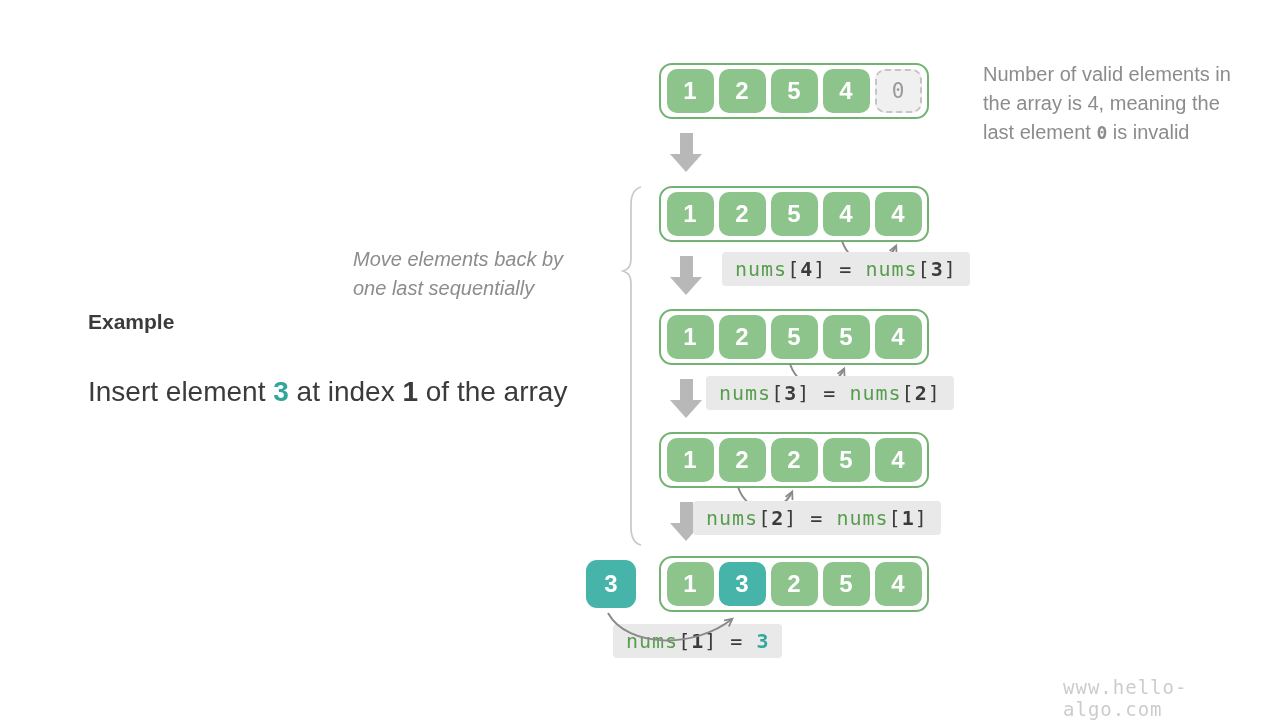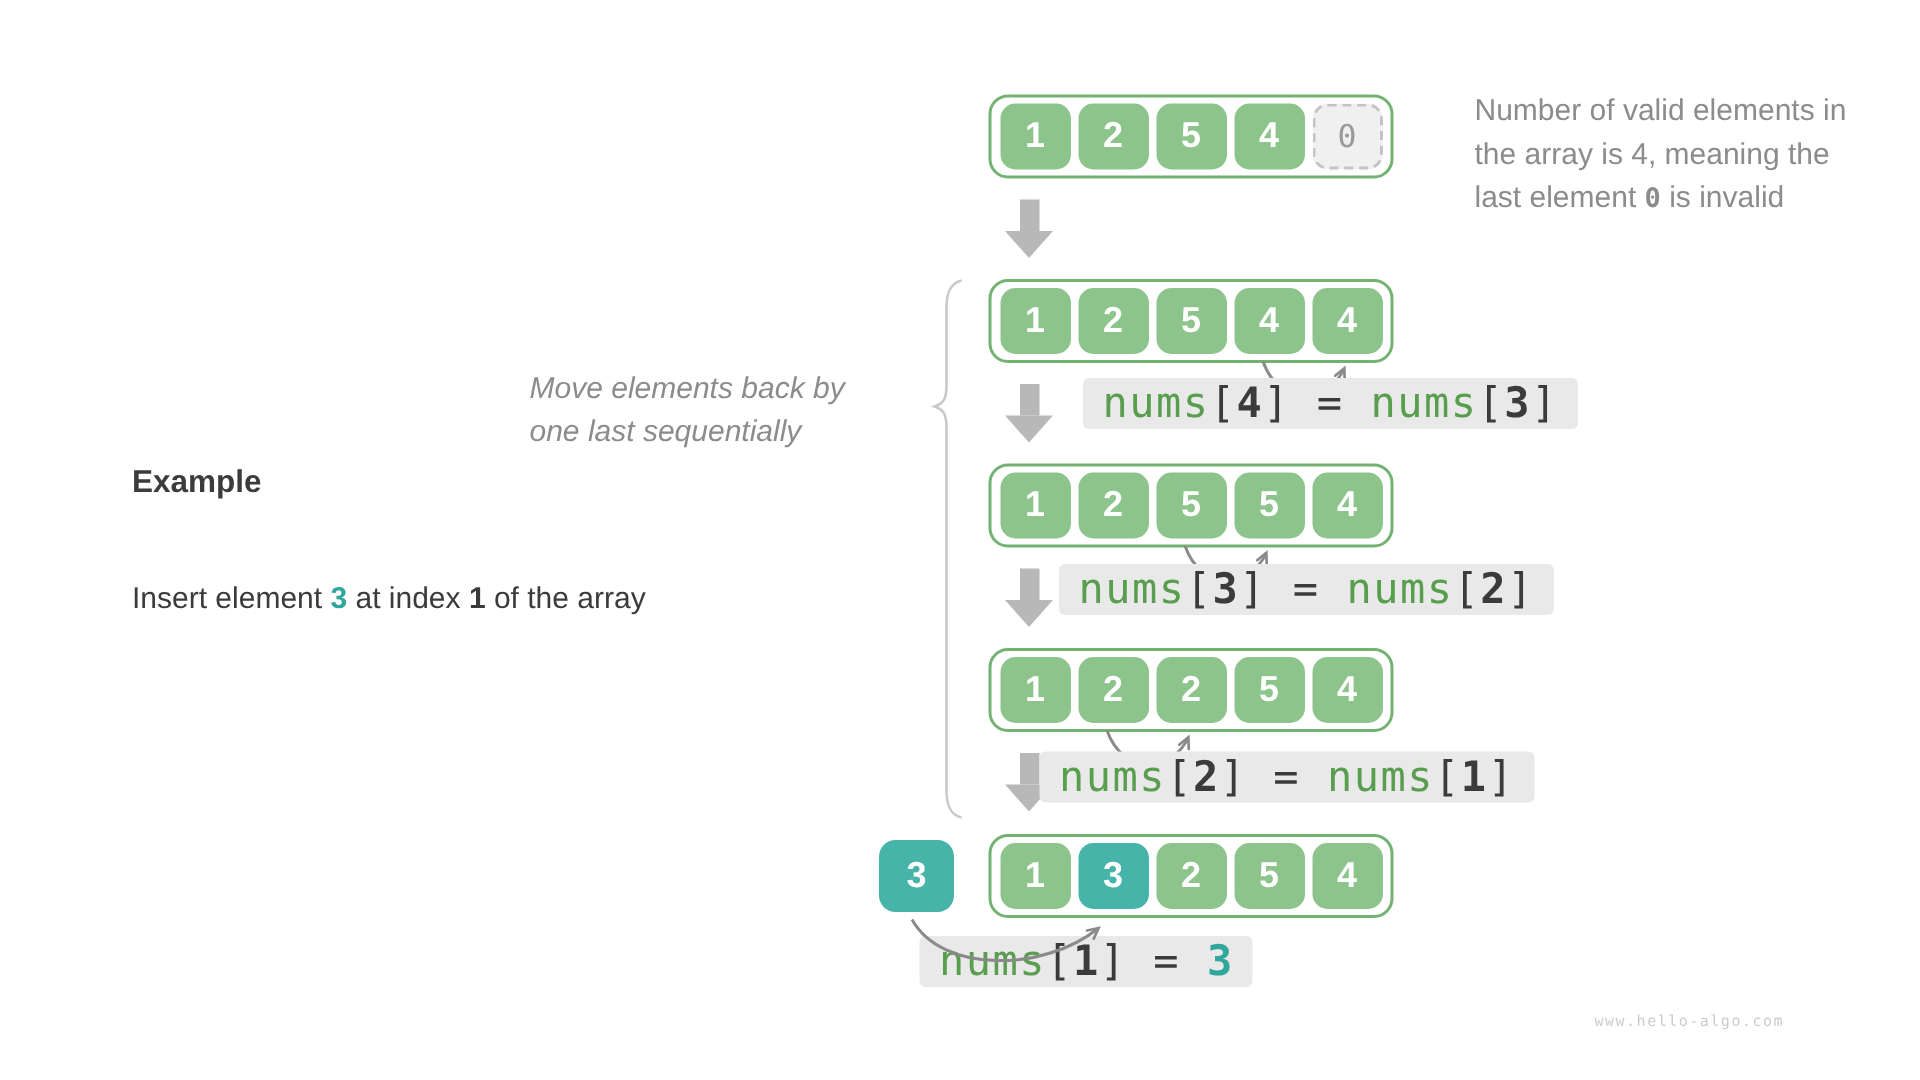--- a/index.html
+++ b/index.html
@@ -46,22 +46,22 @@
   .block-arrow .head {
     width: 0; height: 0;
     border-left: 16px solid transparent; border-right: 16px solid transparent;
     border-top: 18px solid var(--arrow-gray, #b8b8b8);
   }
 
   
   .assign-label {
     position: absolute; height: 34px;
     background: var(--label-bg, #e9e9e9); border-radius: 4px;
-    display: inline-flex; padding: 0 13px;
-    font-family: "DejaVu Sans Mono", monospace; font-size: 28px;
+    display: inline-flex; align-items: center; padding: 0 13px;
+    font-family: "DejaVu Sans Mono", monospace; font-size: 20px;
     letter-spacing: 1px; white-space: pre; z-index: 6;
   }
   .assign-label.under { z-index: 4; }
   .tk-fn  { color: var(--code-green, #589e4e); }
   .tk-br  { color: var(--code-dark, #3b3b3b); }
   .tk-op  { color: var(--code-dark, #3b3b3b); }
   .tk-idx { color: var(--code-dark, #3b3b3b); font-weight: bold; }
   .tk-val { color: var(--code-teal, #2fa79c); font-weight: bold; }
 
   
@@ -71,29 +71,29 @@
   }
   .mono-code {
     font-family: "DejaVu Sans Mono", monospace; font-weight: bold;
     font-size: 18px;
   }
   .example-title {
     position: absolute; left: 88px; top: 310px;
     font-size: 21px; font-weight: bold; color: var(--title-dark, #3b3b3b); z-index: 1;
   }
   .example-line {
-    position: absolute; left: 88px; top: 388px;
-    font-size: 20px; color: var(--title-dark, #3b3b3b); z-index: 1;
+    position: absolute; left: 88px; top: 376px;
+    font-size: 28px; color: var(--title-dark, #3b3b3b); z-index: 1;
   }
   .example-line .val  { color: var(--code-teal, #2fa79c); font-weight: bold; }
   .example-line .idx  { font-weight: bold; }
 
   .watermark {
     position: absolute; left: 1063px; top: 676px;
-    font-family: "DejaVu Sans Mono", monospace; font-size: 10px;
+    font-family: "DejaVu Sans Mono", monospace; font-size: 19px;
     letter-spacing: 1px; color: var(--watermark-gray, #cccccc); z-index: 1;
   }
 
   svg.overlay { position: absolute; left: 0; top: 0; z-index: 5; pointer-events: none; }
 </style>
 </head>
 <body style="--green: #8cc48c; --container-border: #74b274; --teal: #47b4aa; --label-bg: #e9e9e9; --code-green: #589e4e; --code-dark: #3b3b3b; --code-teal: #2fa79c; --note-gray: #8c8c8c; --arrow-gray: #b8b8b8; --invalid-bg: #f0f0f0; --invalid-border: #c4c4c4; --invalid-text: #9a9a9a; --title-dark: #3b3b3b; --watermark-gray: #cccccc;">
 
 <div class="example-title">Example</div>
 <div class="example-line"><span>Insert element </span><span class="val">3</span><span> at index </span><span class="idx">1</span><span> of the array</span></div>

